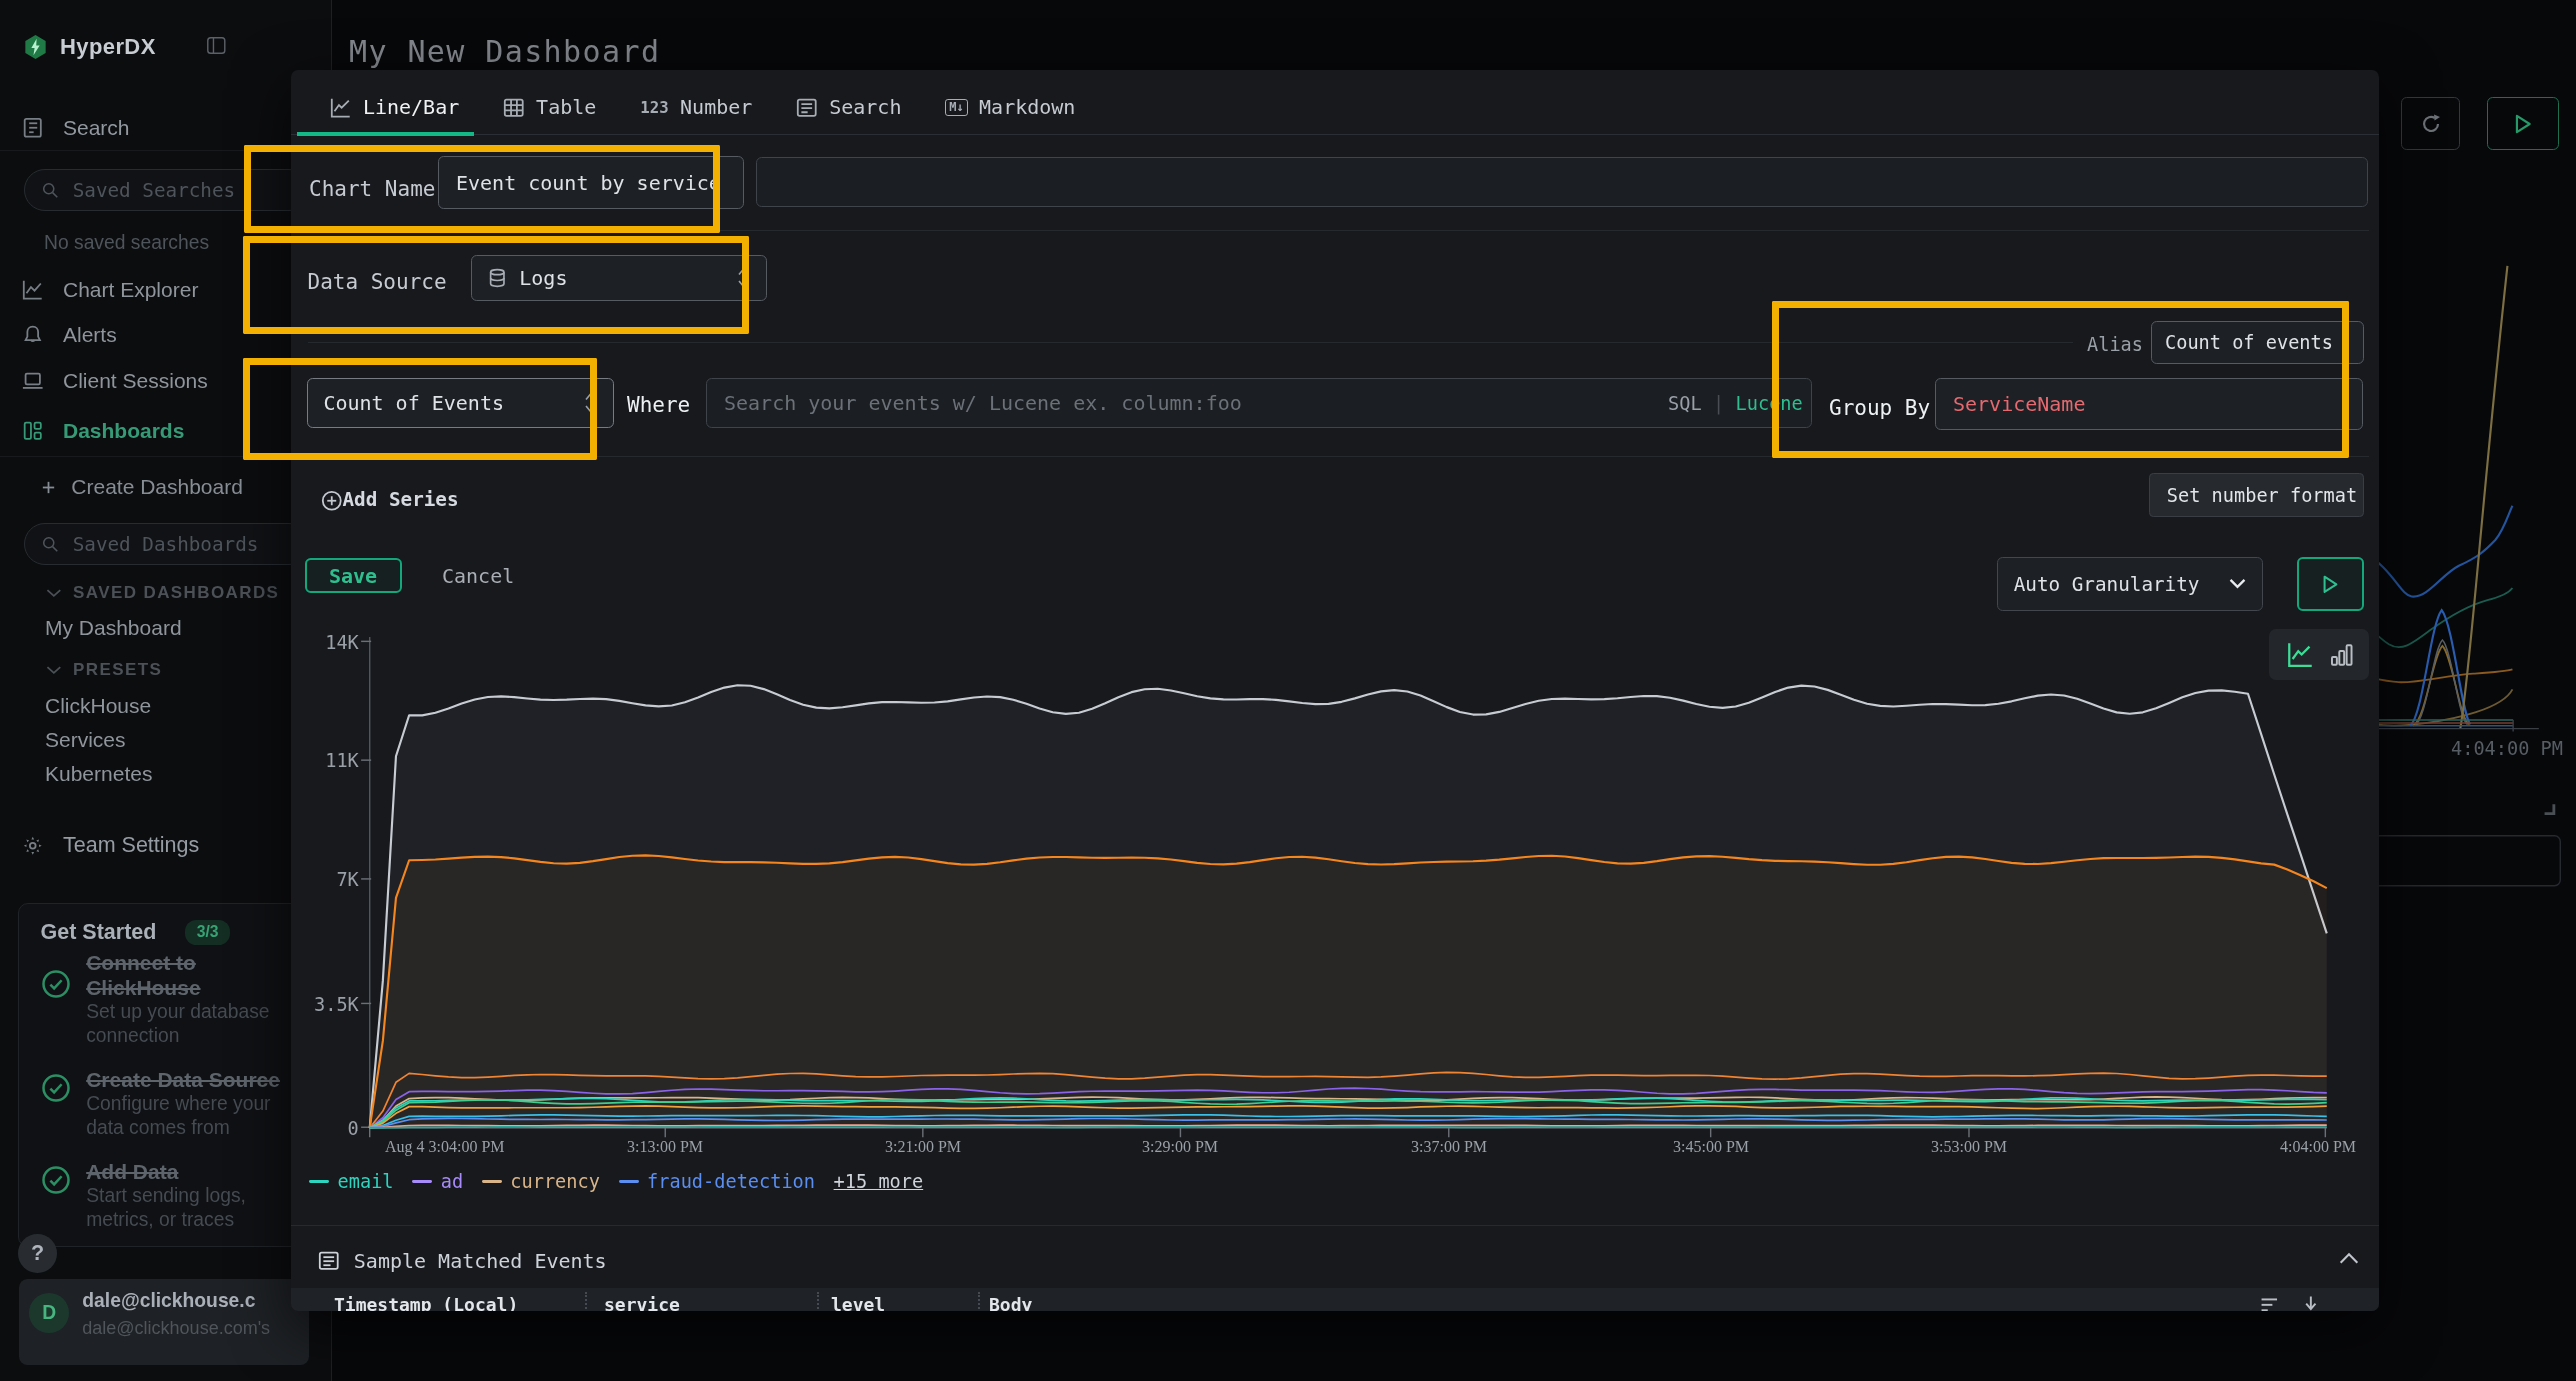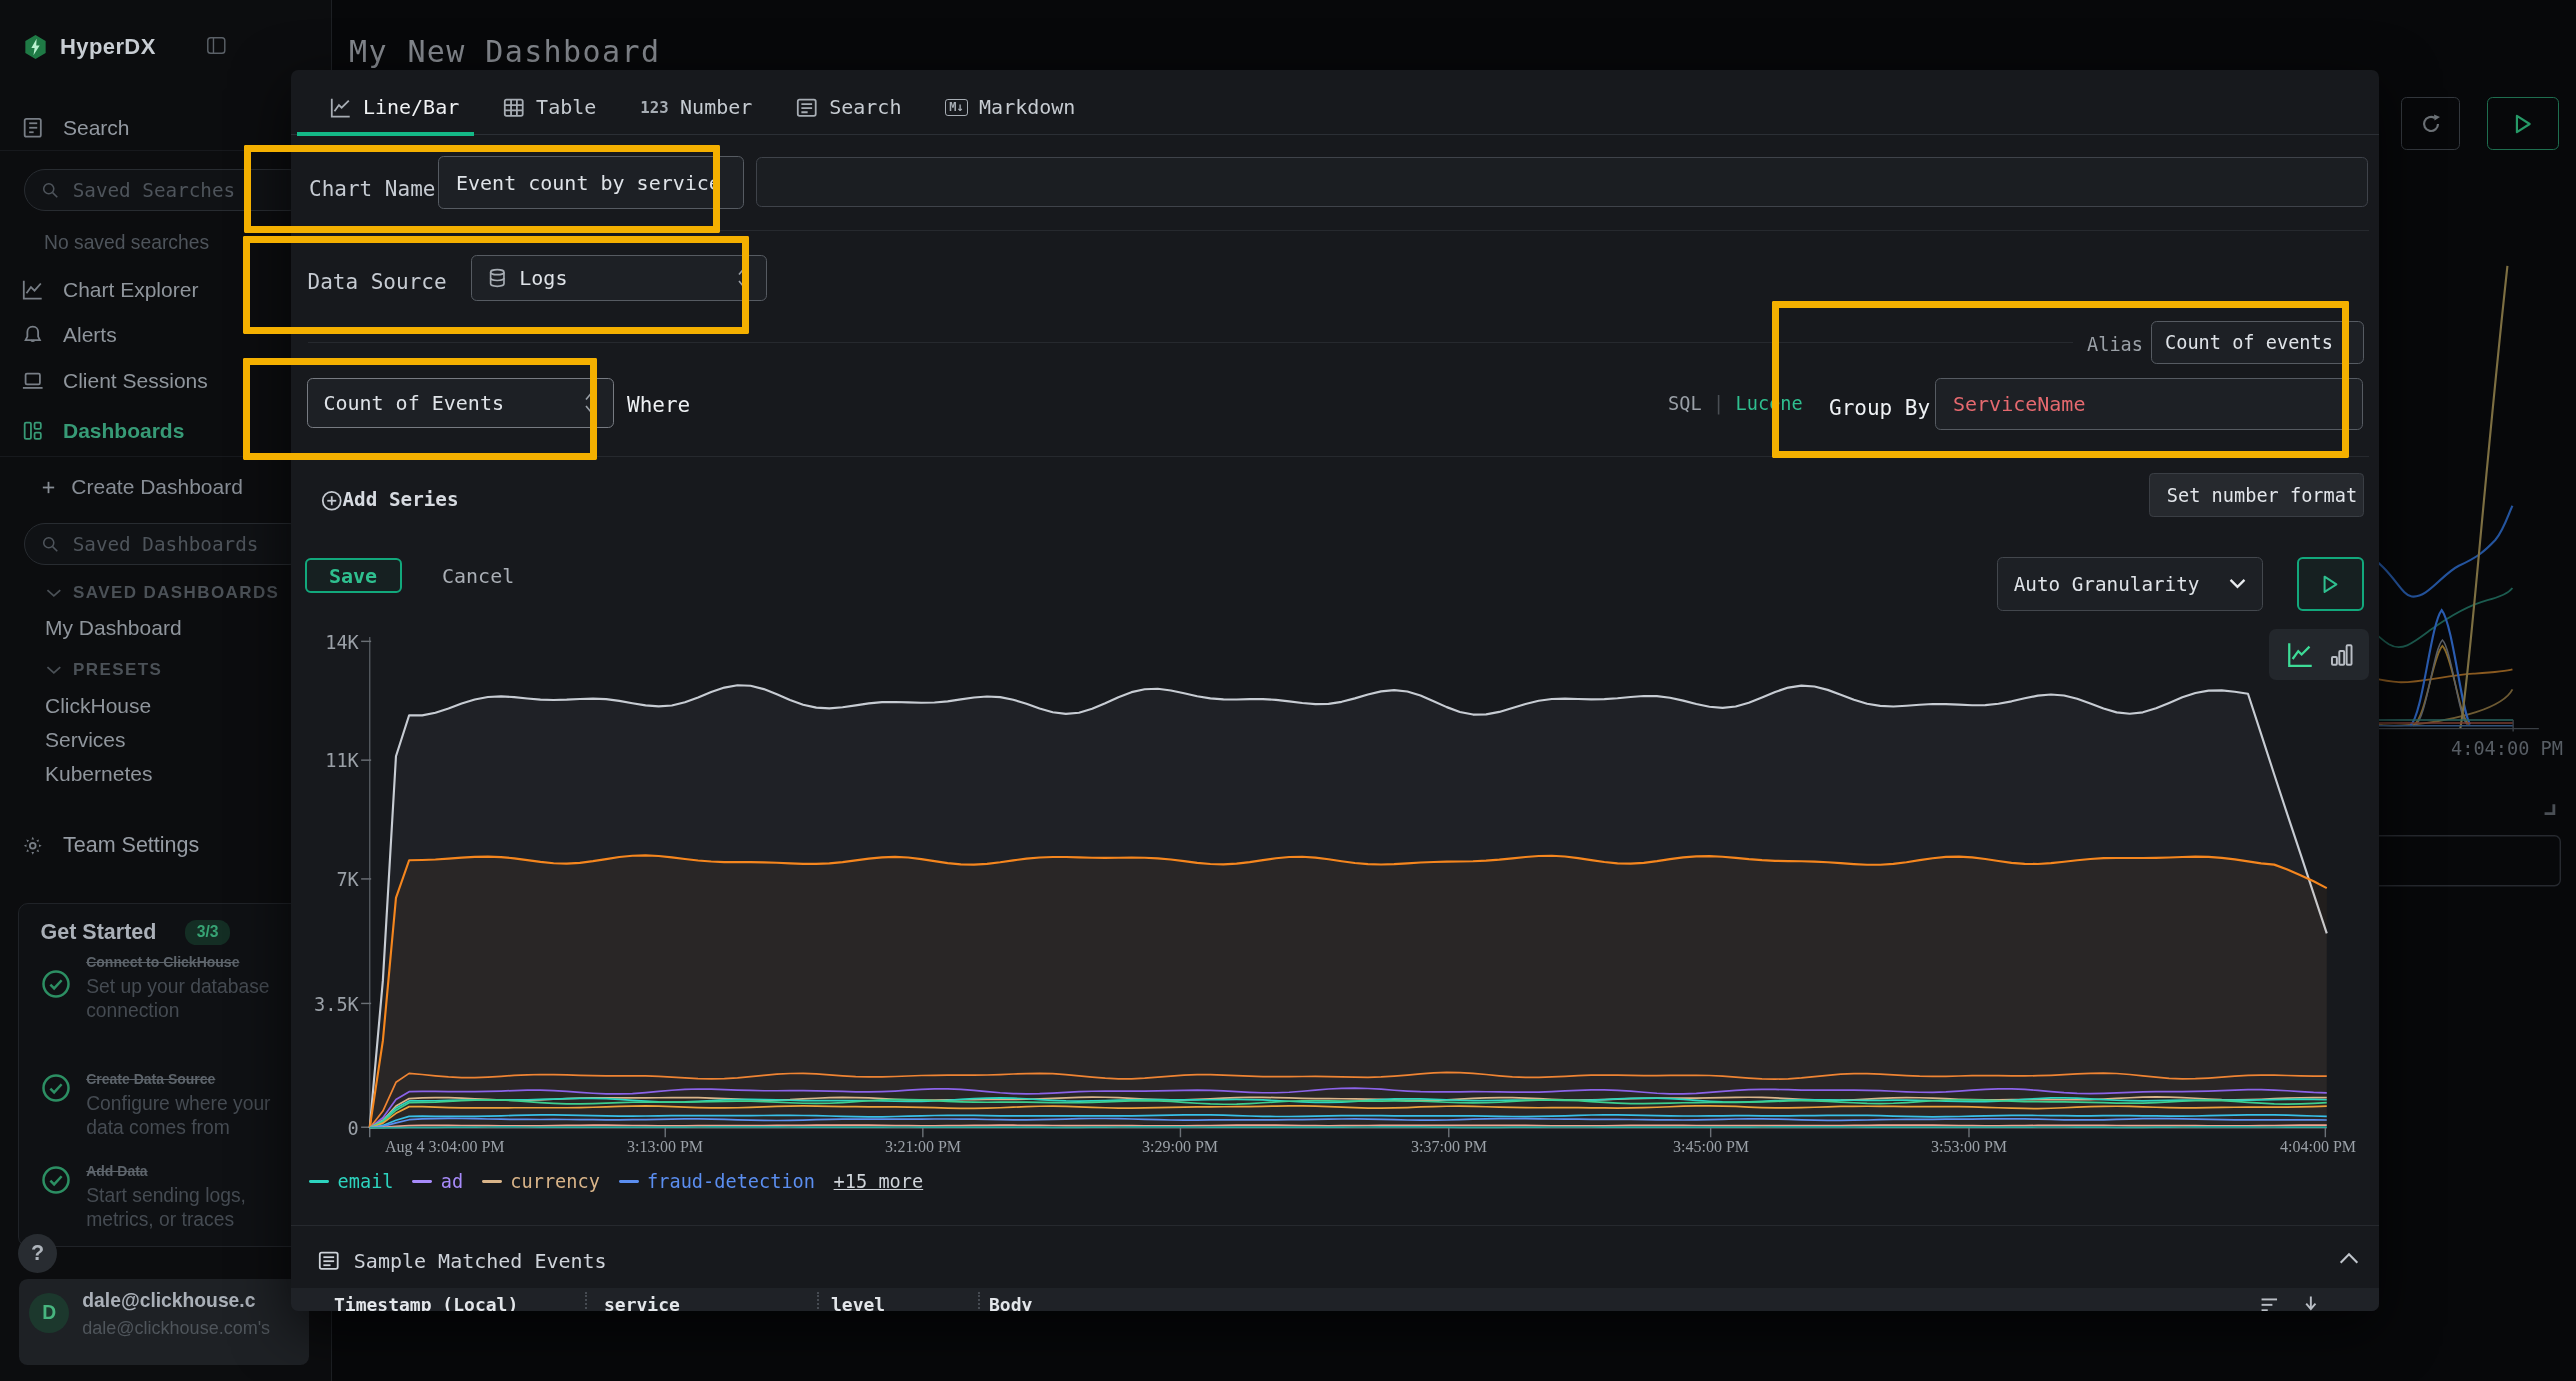--- a/index.html
+++ b/index.html
@@ -18,21 +18,21 @@
         background:#101215;display:flex;align-items:center;gap:11.4px;padding:0 15.7px;box-sizing:border-box;}
   .pill input{background:transparent;border:none;outline:none;color:#61666d;font-size:19.3px;width:200px;
         font-family:"DejaVu Sans Mono",monospace;}
   .pill input::placeholder{color:#4e545b;}
   .sec-head{position:absolute;display:flex;align-items:center;gap:11.4px;color:#4b5157;font-size:17px;letter-spacing:1.4px;font-weight:bold;}
   .sec-item{position:absolute;left:45px;color:#8f959c;font-size:21px;}
   
   #gs-card{left:18px;top:903px;width:293px;height:342px;border:1.4px solid #202328;border-radius:10px;background:#0f1114;}
   .gs-item{position:absolute;left:21.5px;display:flex;gap:15.7px;width:258px;}
   .gs-check{width:30px;height:30px;flex:0 0 auto;margin-top:18.6px;}
-  .gs-title{color:#5d646b;font-size:14px;font-weight:bold;text-decoration:line-through;line-height:25px;width:209px;}
+  .gs-title{color:#5d646b;font-size:21px;font-weight:bold;text-decoration:line-through;line-height:25px;width:209px;}
   .gs-desc{color:#454b52;font-size:19.3px;line-height:24px;width:209px;}
   #user-card{left:19.3px;top:1279px;width:290px;height:86px;background:#1e2125;border-radius:8.6px;z-index:2;}
   
   #page-title{left:349px;top:34px;color:#84888e;font-size:30px;letter-spacing:1.4px;z-index:1;}
   .bg-btn{position:absolute;height:53px;border:1.4px solid #33383e;border-radius:5.7px;box-sizing:border-box;
           display:flex;align-items:center;justify-content:center;z-index:1;color:#70767d;}
   
   #modal{left:243px;top:70px;width:2088px;height:1241px;background:#17191d;border-radius:7.2px;
          box-shadow:0 17px 57px rgba(0,0,0,.65);z-index:10;overflow:hidden;margin-left:48px;}
   .m{position:absolute;}
@@ -318,20 +318,21 @@
   <div class="mdiv" style="left:16.5px;top:272px;width:1765px;"></div>
 
   <div class="sel m" style="left:15.7px;top:308px;width:307px;height:50px;border-color:#777b82;">
     <span>Count of Events</span>
     <svg style="margin-left:auto;" width="14.3" height="21.5" viewBox="0 0 16 26">
         <polyline points="3,9 8,3 13,9" fill="none" stroke="#9aa0a7" stroke-width="2"></polyline>
         <polyline points="3,17 8,23 13,17" fill="none" stroke="#9aa0a7" stroke-width="2"></polyline>
       </svg>
   </div>
   <div class="m mono" style="left:336px;top:323px;color:#eef1f4;font-size:21px;">Where</div>
+  <input class="inp dim m" style="left: 415px; top: 308px; width: 1106px; height: 50px; padding-right: 229px;" placeholder="Search your events w/ Lucene ex. column:foo">
   <div class="m mono" style="left:1377px;top:323px;font-size:18.6px;display:flex;gap:11.4px;">
     <span style="color:#9aa0a7;">SQL</span>
     <span style="color:#4a4e54;">|</span>
     <span class="grn">Lucene</span>
   </div>
   <div class="m mono" style="left:1796px;top:264px;color:#9aa0a7;font-size:18.6px;">Alias</div>
   <input class="inp m" style="left: 1860px; top: 251px; width: 213px; height: 43px; font-size: 18.6px; padding: 0px 13px;" value="Count of events">
   <div class="m mono" style="left:1538px;top:326px;color:#eef1f4;font-size:21px;">Group By</div>
   <input class="inp m" style="left: 1644px; top: 308px; width: 428px; height: 52px; color: rgb(229, 105, 111);" value="ServiceName">
 

